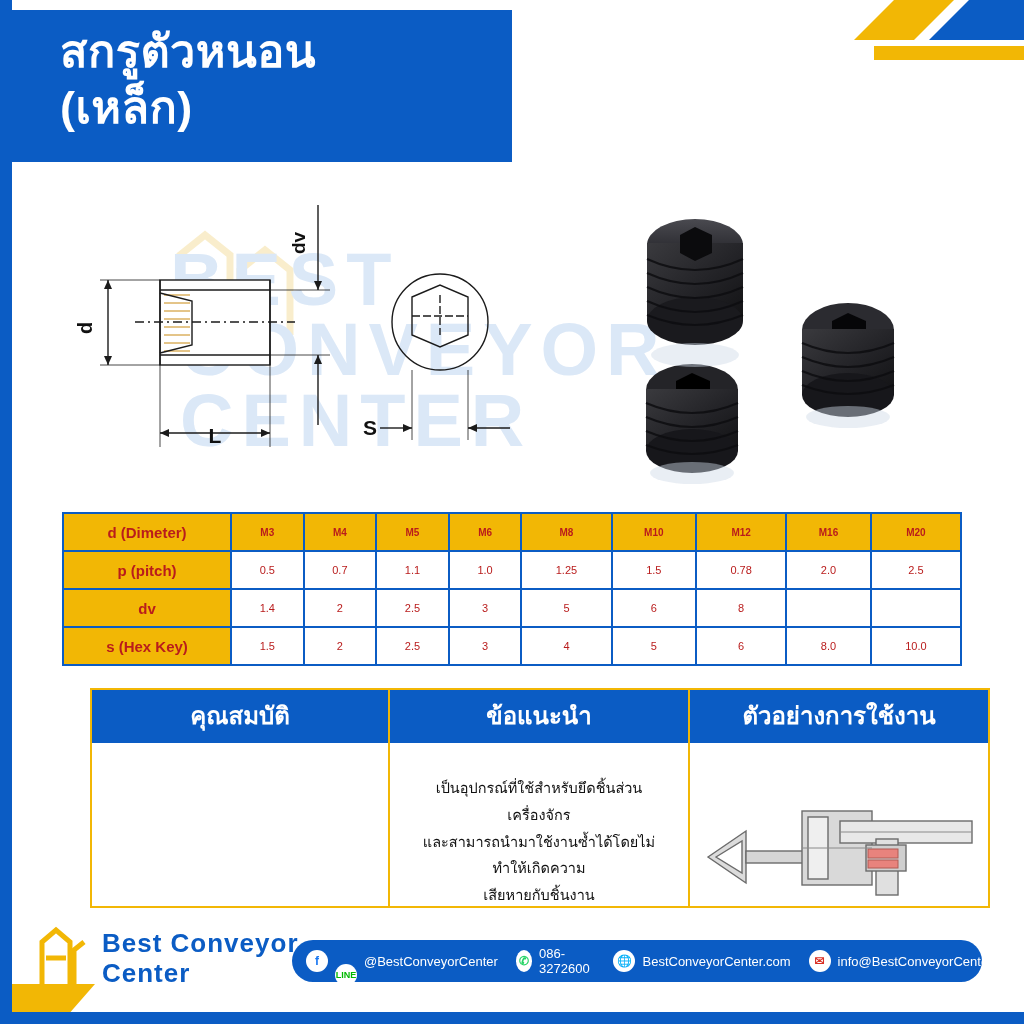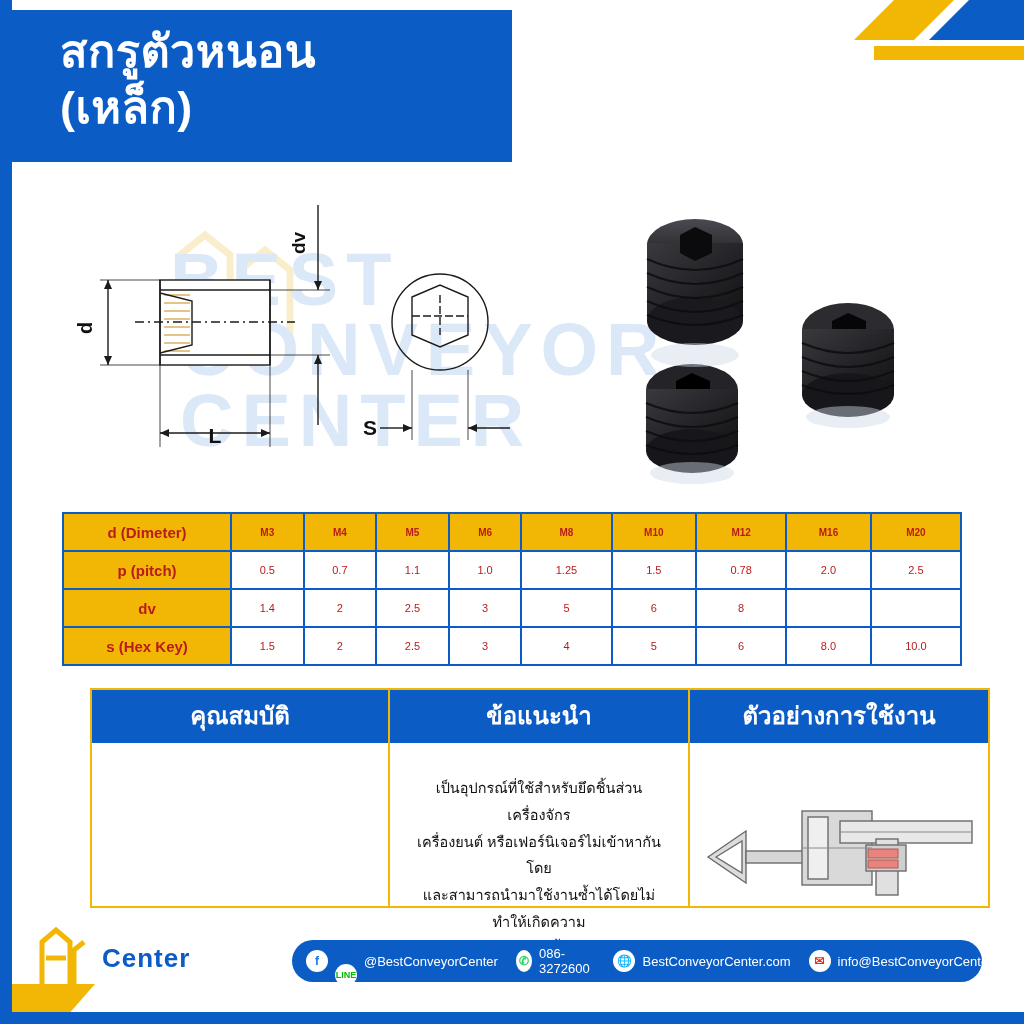--- a/index.html
+++ b/index.html
@@ -344,21 +344,20 @@
 <div class="info-row">
 
   <div class="info-box box1">
     <div class="bhead">คุณสมบัติ</div>
   </div>
 
   <div class="info-box box2">
     <div class="bhead">ข้อแนะนำ</div>
     <div class="body">
       <div>เป็นอุปกรณ์ที่ใช้สำหรับยึดชิ้นส่วนเครื่องจักร</div>
-      <div>เครื่องยนต์ หรือเฟอร์นิเจอร์ไม่เข้าหากันโดย</div>
       <div>และสามารถนำมาใช้งานซ้ำได้โดยไม่ทำให้เกิดความ</div>
       <div>เสียหายกับชิ้นงาน</div>
     </div>
   </div>
 
   <div class="info-box box3">
     <div class="bhead">ตัวอย่างการใช้งาน</div>
     <div class="body">
       <svg width="296" height="160" viewBox="0 0 296 160">
         <g stroke="#6b6b6b" fill="#e3e3e3" stroke-width="1.4">
@@ -395,20 +394,21 @@
       <span>
         <svg width="58" height="70" viewBox="0 0 58 70">
           <g stroke="#f2b705" stroke-width="5" fill="none">
             <path d="M8 62 L8 20 L22 8 L36 20 L36 62"></path>
             <path d="M12 36 L32 36"></path>
             <path d="M40 62 L40 28 L50 20"></path>
           </g>
         </svg>
       </span>
       <span class="brand-text">
+        <span style="display:block">Best Conveyor</span>
         <span style="display:block">Center</span>
       </span>
     </div>
   </div>
 
   <div class="contact-bar">
     <div class="citem">
       <span class="cicon fb">f</span>
       <span class="cicon line" style="font-size:9px;">LINE</span>
       <span>@BestConveyorCenter</span>

